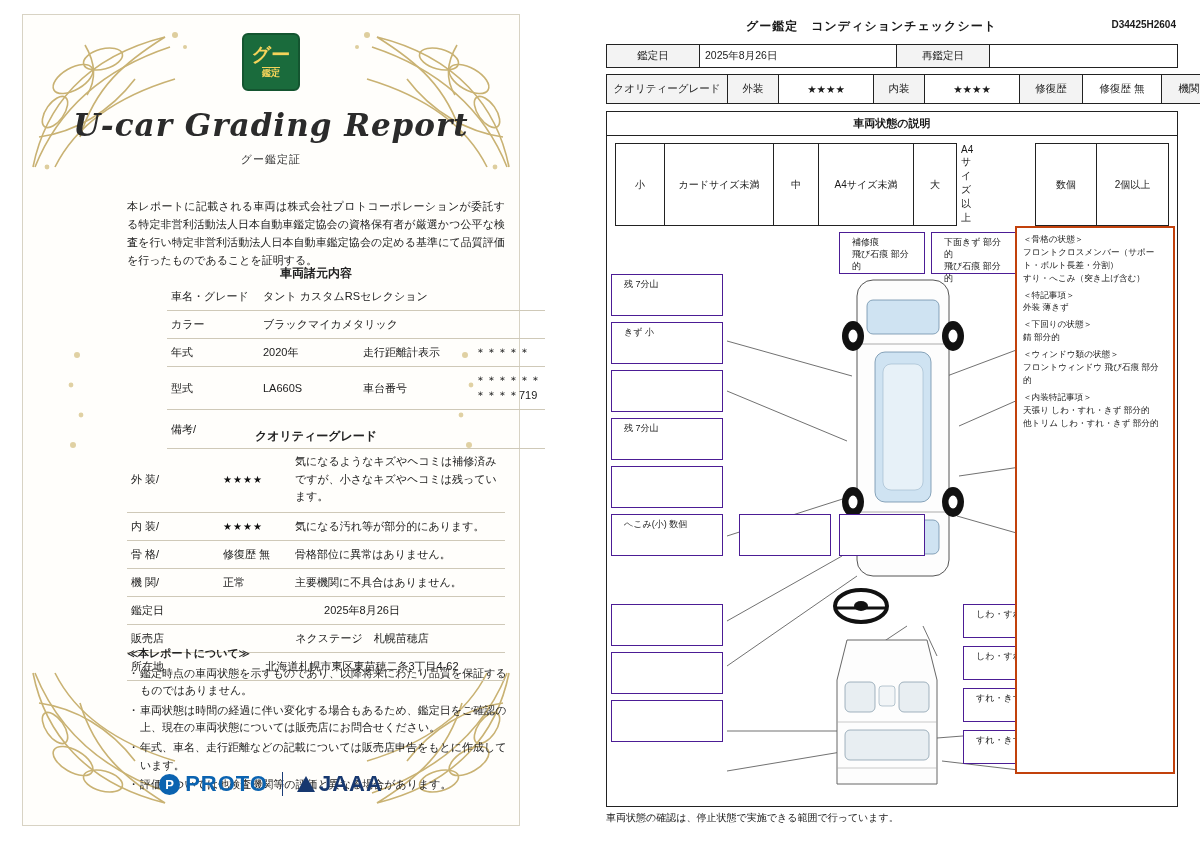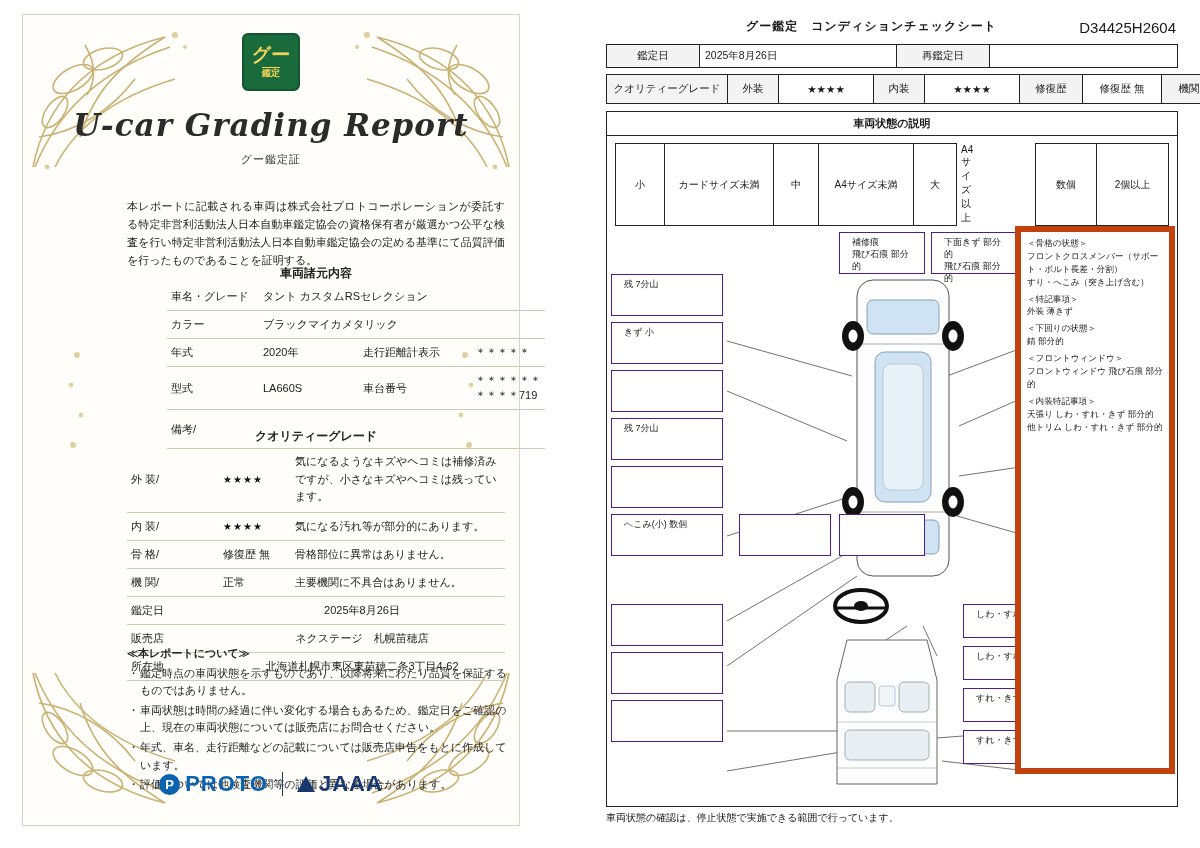--- a/index.html
+++ b/index.html
@@ -80,37 +80,37 @@
   .divider{width:1px;height:24px;background:#1b3c76;}
   .jaaa{display:flex;align-items:center;gap:4px;color:#17386f;font-size:22px;font-weight:bold;letter-spacing:1px;}
   .jaaa .tri{width:0;height:0;border-left:9px solid transparent;border-right:9px solid transparent;border-bottom:16px solid #17386f;}
 
   
   .right{
     position:absolute;left:606px;top:14px;width:572px;height:812px;
   }
   .r-head{position:relative;height:30px;}
   .r-title{position:absolute;left:140px;top:4px;font-size:12px;font-weight:bold;letter-spacing:1px;}
-  .r-code{position:absolute;right:2px;top:5px;font-size:15px;}
+  .r-code{position:absolute;right:2px;top:5px;font-size:10px;font-weight:bold;}
 
   table.r1{border-collapse:collapse;width:100%;font-size:10.5px;table-layout:fixed;}
   table.r1 td{border:1px solid #222;height:22px;padding:0 5px;}
   .c{text-align:center;}
   .bg{background:#f3f3f3;}
 
   .r-box{border:1px solid #222;margin-top:7px;}
   .r-box-h{border-bottom:1px solid #222;text-align:center;font-size:11px;font-weight:bold;padding:4px 0;}
   table.sizes{border-collapse:collapse;font-size:10px;table-layout:fixed;}
   table.sizes td{border:1px solid #222;height:20px;padding:0 4px;text-align:center;}
 
   .tire-note{font-size:9px;line-height:1.45;padding:4px 6px 2px 6px;}
 
   .diagram-area{position:relative;height:580px;}
   .dbox{position:absolute;border:1px solid #4c1d95;background:#fff;font-size:9px;line-height:1.35;padding:3px 12px;box-sizing:border-box;}
-  .sidepanel{position:absolute;border:6px solid #c2410c;box-sizing:border-box;font-size:8.6px;line-height:1.5;padding:5px 6px;}
+  .sidepanel{position:absolute;border:2px solid #c2410c;box-sizing:border-box;font-size:8.6px;line-height:1.5;padding:5px 6px;}
   .sidepanel .h{margin-top:4px;}
   .sidepanel .h:first-child{margin-top:0;}
 
   .carbody{position:absolute;}
   .footer-note{font-size:10px;margin-top:4px;}
   svg{overflow:visible;}
 </style>
 </head>
 <body>
 
@@ -470,21 +470,21 @@
         <div class="dbox" style="left:356px;top:504px;width:130px;height:34px;">すれ・きず・汚れ 部分的</div>
 
         <div class="sidepanel" style="left:408px;top:0px;width:160px;height:548px;background:#fff;">
           <div class="h">＜骨格の状態＞</div>
           <div>フロントクロスメンバー（サポート・ボルト長差・分割）</div>
           <div>すり・へこみ（突き上げ含む）</div>
           <div class="h">＜特記事項＞</div>
           <div>外装 薄きず</div>
           <div class="h">＜下回りの状態＞</div>
           <div>錆 部分的</div>
-          <div class="h">＜フロントウィンドウ＞</div>
+          <div class="h">＜ウィンドウ類の状態＞</div>
           <div>フロントウィンドウ 飛び石痕 部分的</div>
           <div class="h">＜内装特記事項＞</div>
           <div>天張り しわ・すれ・きず 部分的</div>
           <div>他トリム しわ・すれ・きず 部分的</div>
         </div>
 
       </div>
     </div>
 
     <div class="footer-note">車両状態の確認は、停止状態で実施できる範囲で行っています。</div>

